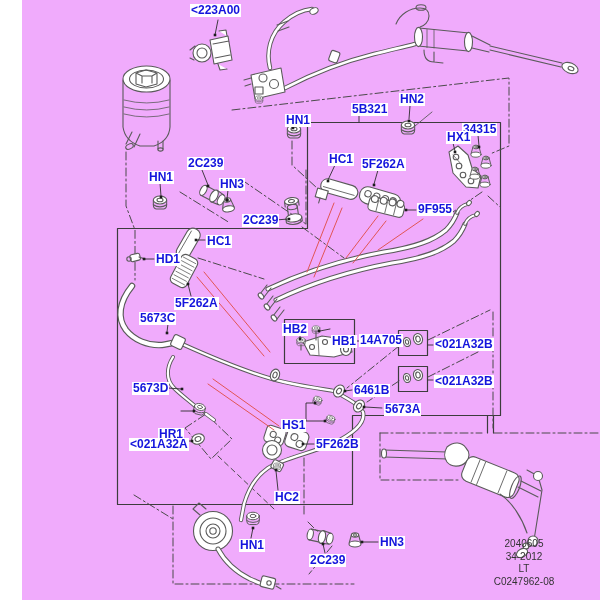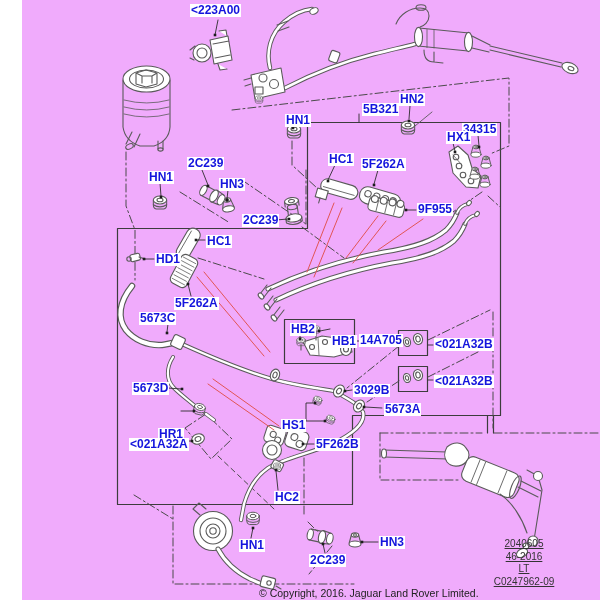--- a/index.html
+++ b/index.html
@@ -2,21 +2,21 @@
 <html><head>
 <meta charset="utf-8">
 <style>
   html,body{margin:0;padding:0;background:#fff;}
   #stage{position:relative;width:600px;height:600px;background:#f0abfc;overflow:hidden;
          font-family:"Liberation Sans",sans-serif;margin-left:22px;}
   #art{position:absolute;left:0;top:0;}
   .co{position:absolute;font-weight:bold;font-size:12px;line-height:13px;
       color:#1414dd;background:#fff;padding:0 1px;white-space:nowrap;cursor:pointer;}
   .stamp{position:absolute;left:452px;top:538px;width:100px;text-align:center;
-         font-size:10px;line-height:12.5px;color:#333;text-decoration:underline;}
+         font-size:10px;line-height:12.5px;color:#333;}
   .copyright{position:absolute;left:237px;top:587px;font-size:10.5px;color:#222;white-space:nowrap;}
 </style>
 </head>
 <body>
 
 <div id="stage">
 
 <svg id="art" width="600" height="600" viewBox="0 0 600 600" fill="none" stroke-linecap="round" stroke-linejoin="round">
   <defs>
     <g id="nut">
@@ -400,55 +400,54 @@
     <rect x="279.7" y="442.7" width="2.6" height="2.6"></rect>
     <rect x="252.7" y="468.7" width="2.6" height="2.6"></rect>
     <rect x="229.7" y="526.7" width="2.6" height="2.6"></rect>
     <rect x="299.7" y="542.7" width="2.6" height="2.6"></rect>
     <rect x="338.7" y="540.7" width="2.6" height="2.6"></rect>
   </g>
 </svg>
 
 <div>
   <div class="co" style="left:168px;top:4px">&lt;223A00</div>
-  <div class="co" style="left:340px;top:103px">5B321</div>
+  <div class="co" style="left:329px;top:103px">5B321</div>
   <div class="co" style="left:377px;top:93px">HN2</div>
   <div class="co" style="left:263px;top:114px">HN1</div>
   <div class="co" style="left:306px;top:153px">HC1</div>
   <div class="co" style="left:339px;top:158px">5F262A</div>
   <div class="co" style="left:440px;top:123px">34315</div>
   <div class="co" style="left:424px;top:131px">HX1</div>
   <div class="co" style="left:165px;top:157px">2C239</div>
   <div class="co" style="left:126px;top:171px">HN1</div>
   <div class="co" style="left:197px;top:178px">HN3</div>
   <div class="co" style="left:220px;top:214px">2C239</div>
   <div class="co" style="left:395px;top:203px">9F955</div>
   <div class="co" style="left:184px;top:235px">HC1</div>
   <div class="co" style="left:133px;top:253px">HD1</div>
   <div class="co" style="left:152px;top:297px">5F262A</div>
   <div class="co" style="left:117px;top:312px">5673C</div>
-  <div class="co" style="left:268px;top:323px">HB2</div>
+  <div class="co" style="left:260px;top:323px">HB2</div>
   <div class="co" style="left:309px;top:335px">HB1</div>
   <div class="co" style="left:337px;top:334px">14A705</div>
   <div class="co" style="left:412px;top:338px">&lt;021A32B</div>
   <div class="co" style="left:412px;top:375px">&lt;021A32B</div>
-  <div class="co" style="left:331px;top:384px">3029B</div>
+  <div class="co" style="left:331px;top:384px">6461B</div>
   <div class="co" style="left:362px;top:403px">5673A</div>
   <div class="co" style="left:110px;top:382px">5673D</div>
   <div class="co" style="left:136px;top:428px">HR1</div>
   <div class="co" style="left:107px;top:438px">&lt;021A32A</div>
   <div class="co" style="left:259px;top:419px">HS1</div>
   <div class="co" style="left:293px;top:438px">5F262B</div>
   <div class="co" style="left:252px;top:491px">HC2</div>
   <div class="co" style="left:217px;top:539px">HN1</div>
   <div class="co" style="left:287px;top:554px">2C239</div>
   <div class="co" style="left:357px;top:536px">HN3</div>
 </div>
 
 <div class="stamp">
   <div>2040605</div>
-  <div>46-2016</div>
+  <div>34-2012</div>
   <div>LT</div>
-  <div>C0247962-09</div>
+  <div>C0247962-08</div>
 </div>
-<div class="copyright">© Copyright, 2016. Jaguar Land Rover Limited.</div>
 
 </div>
 
 </body></html>

